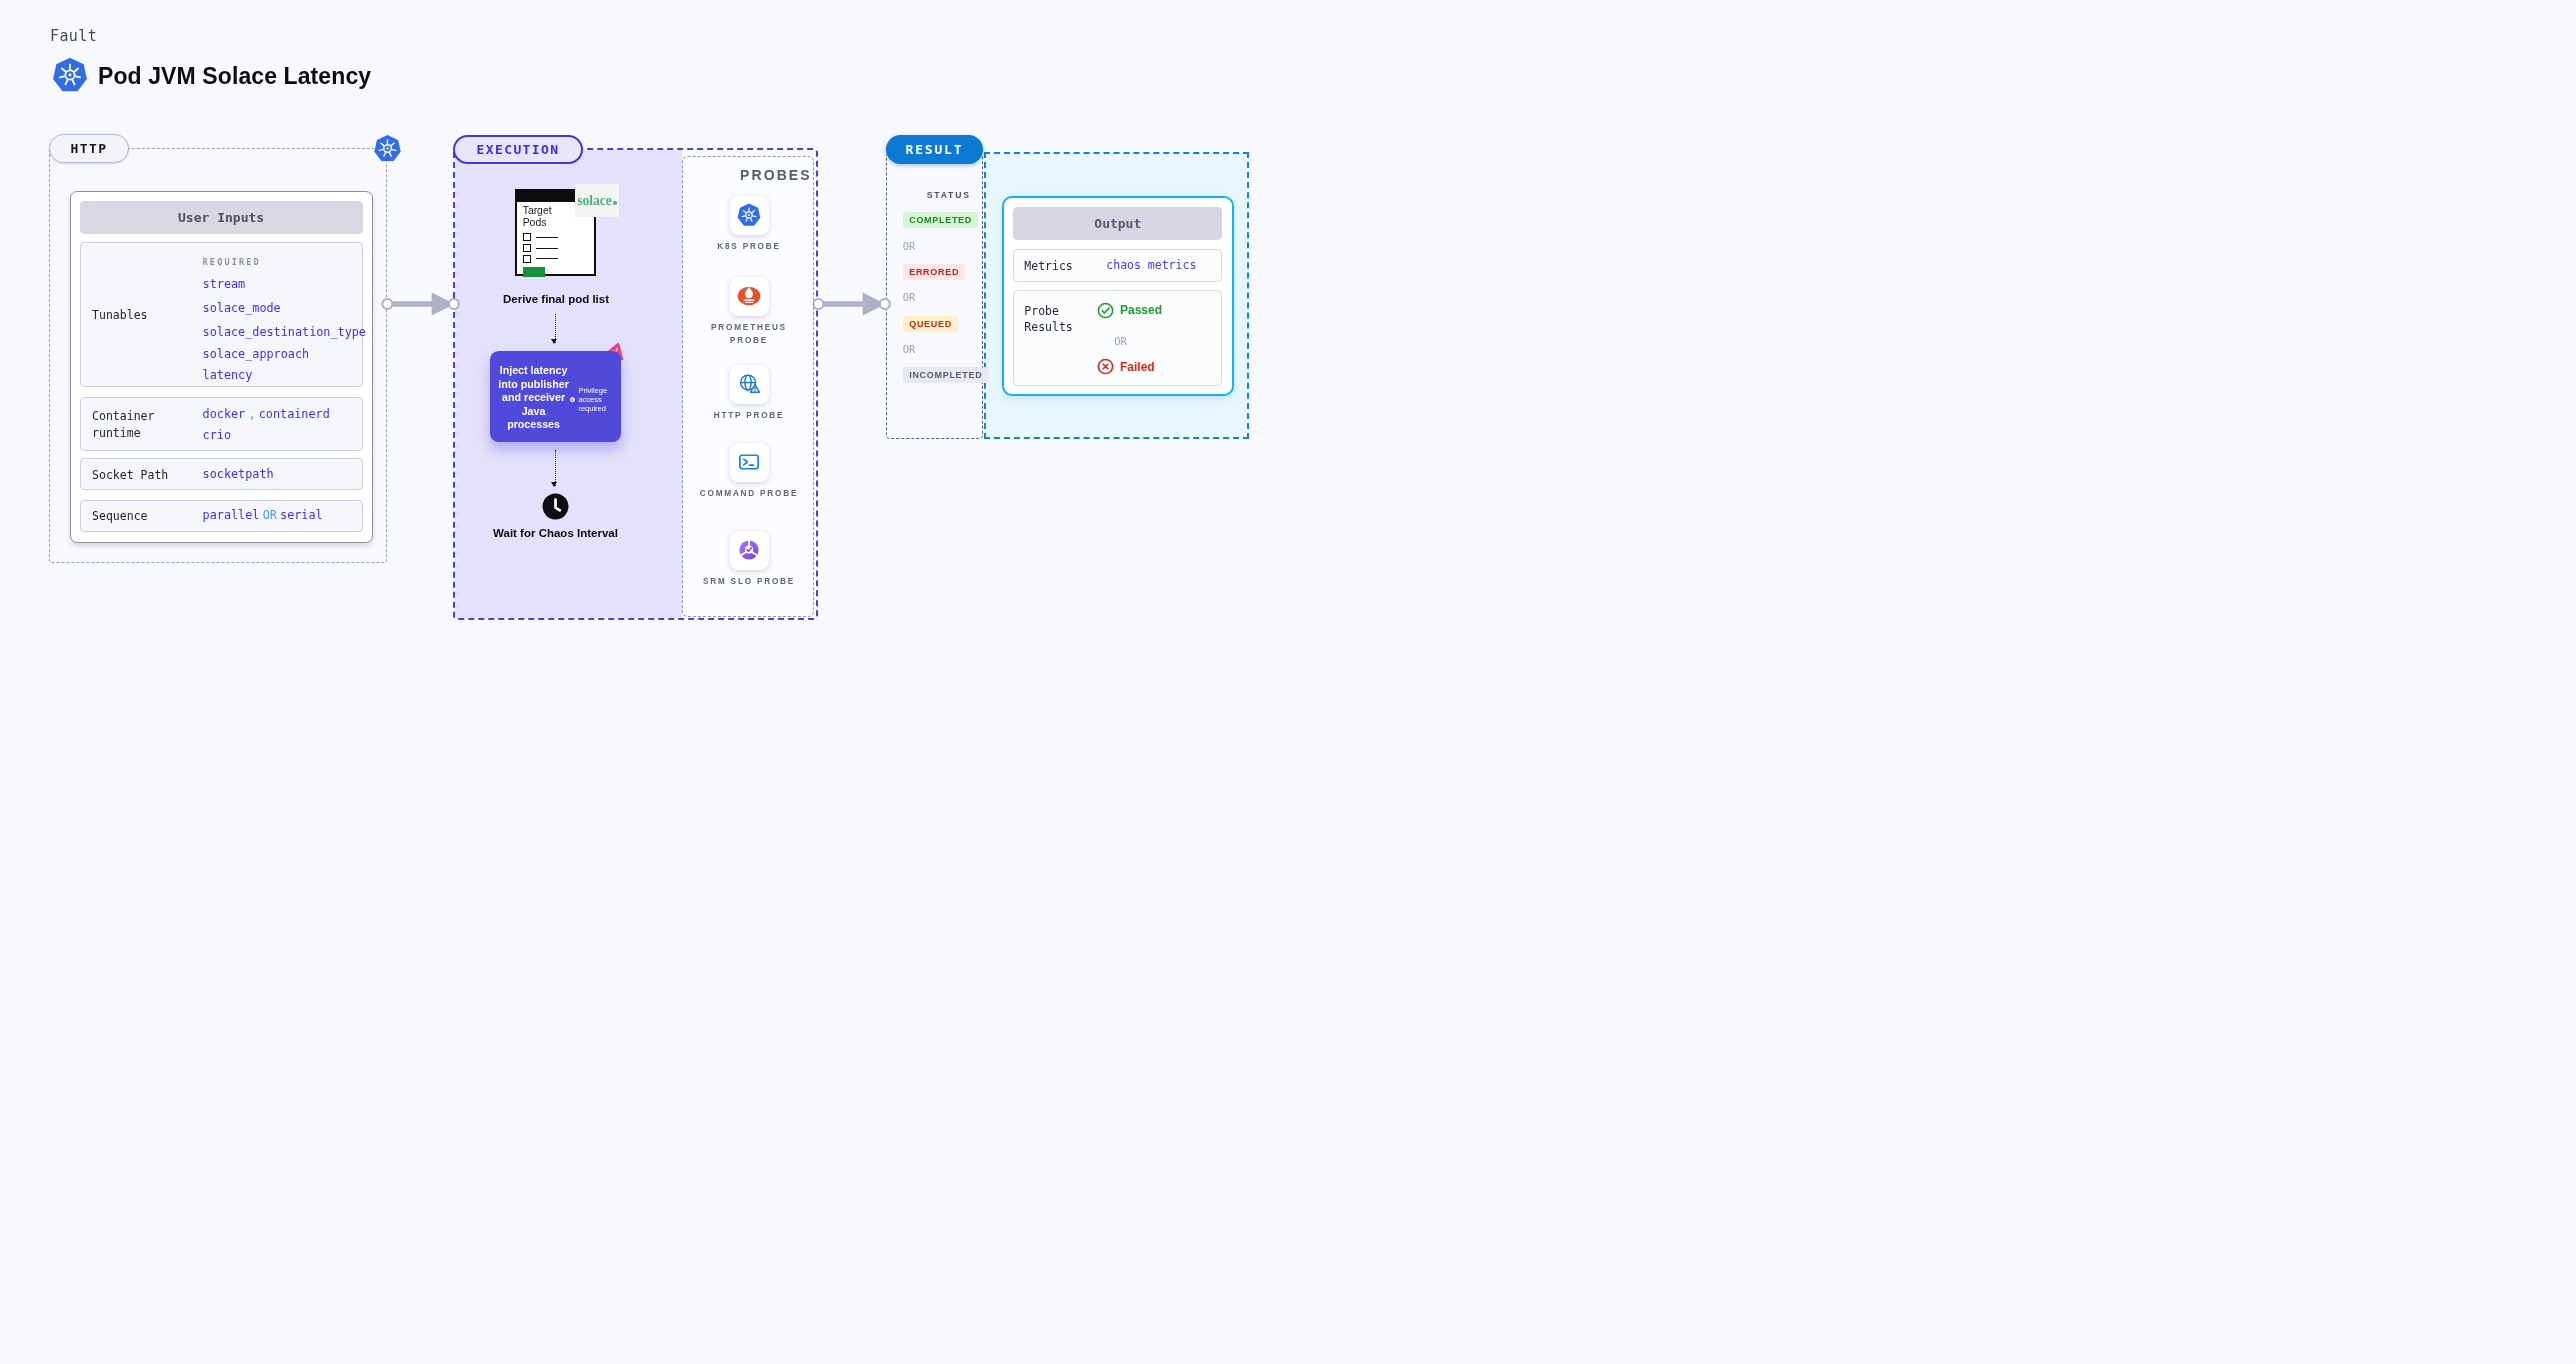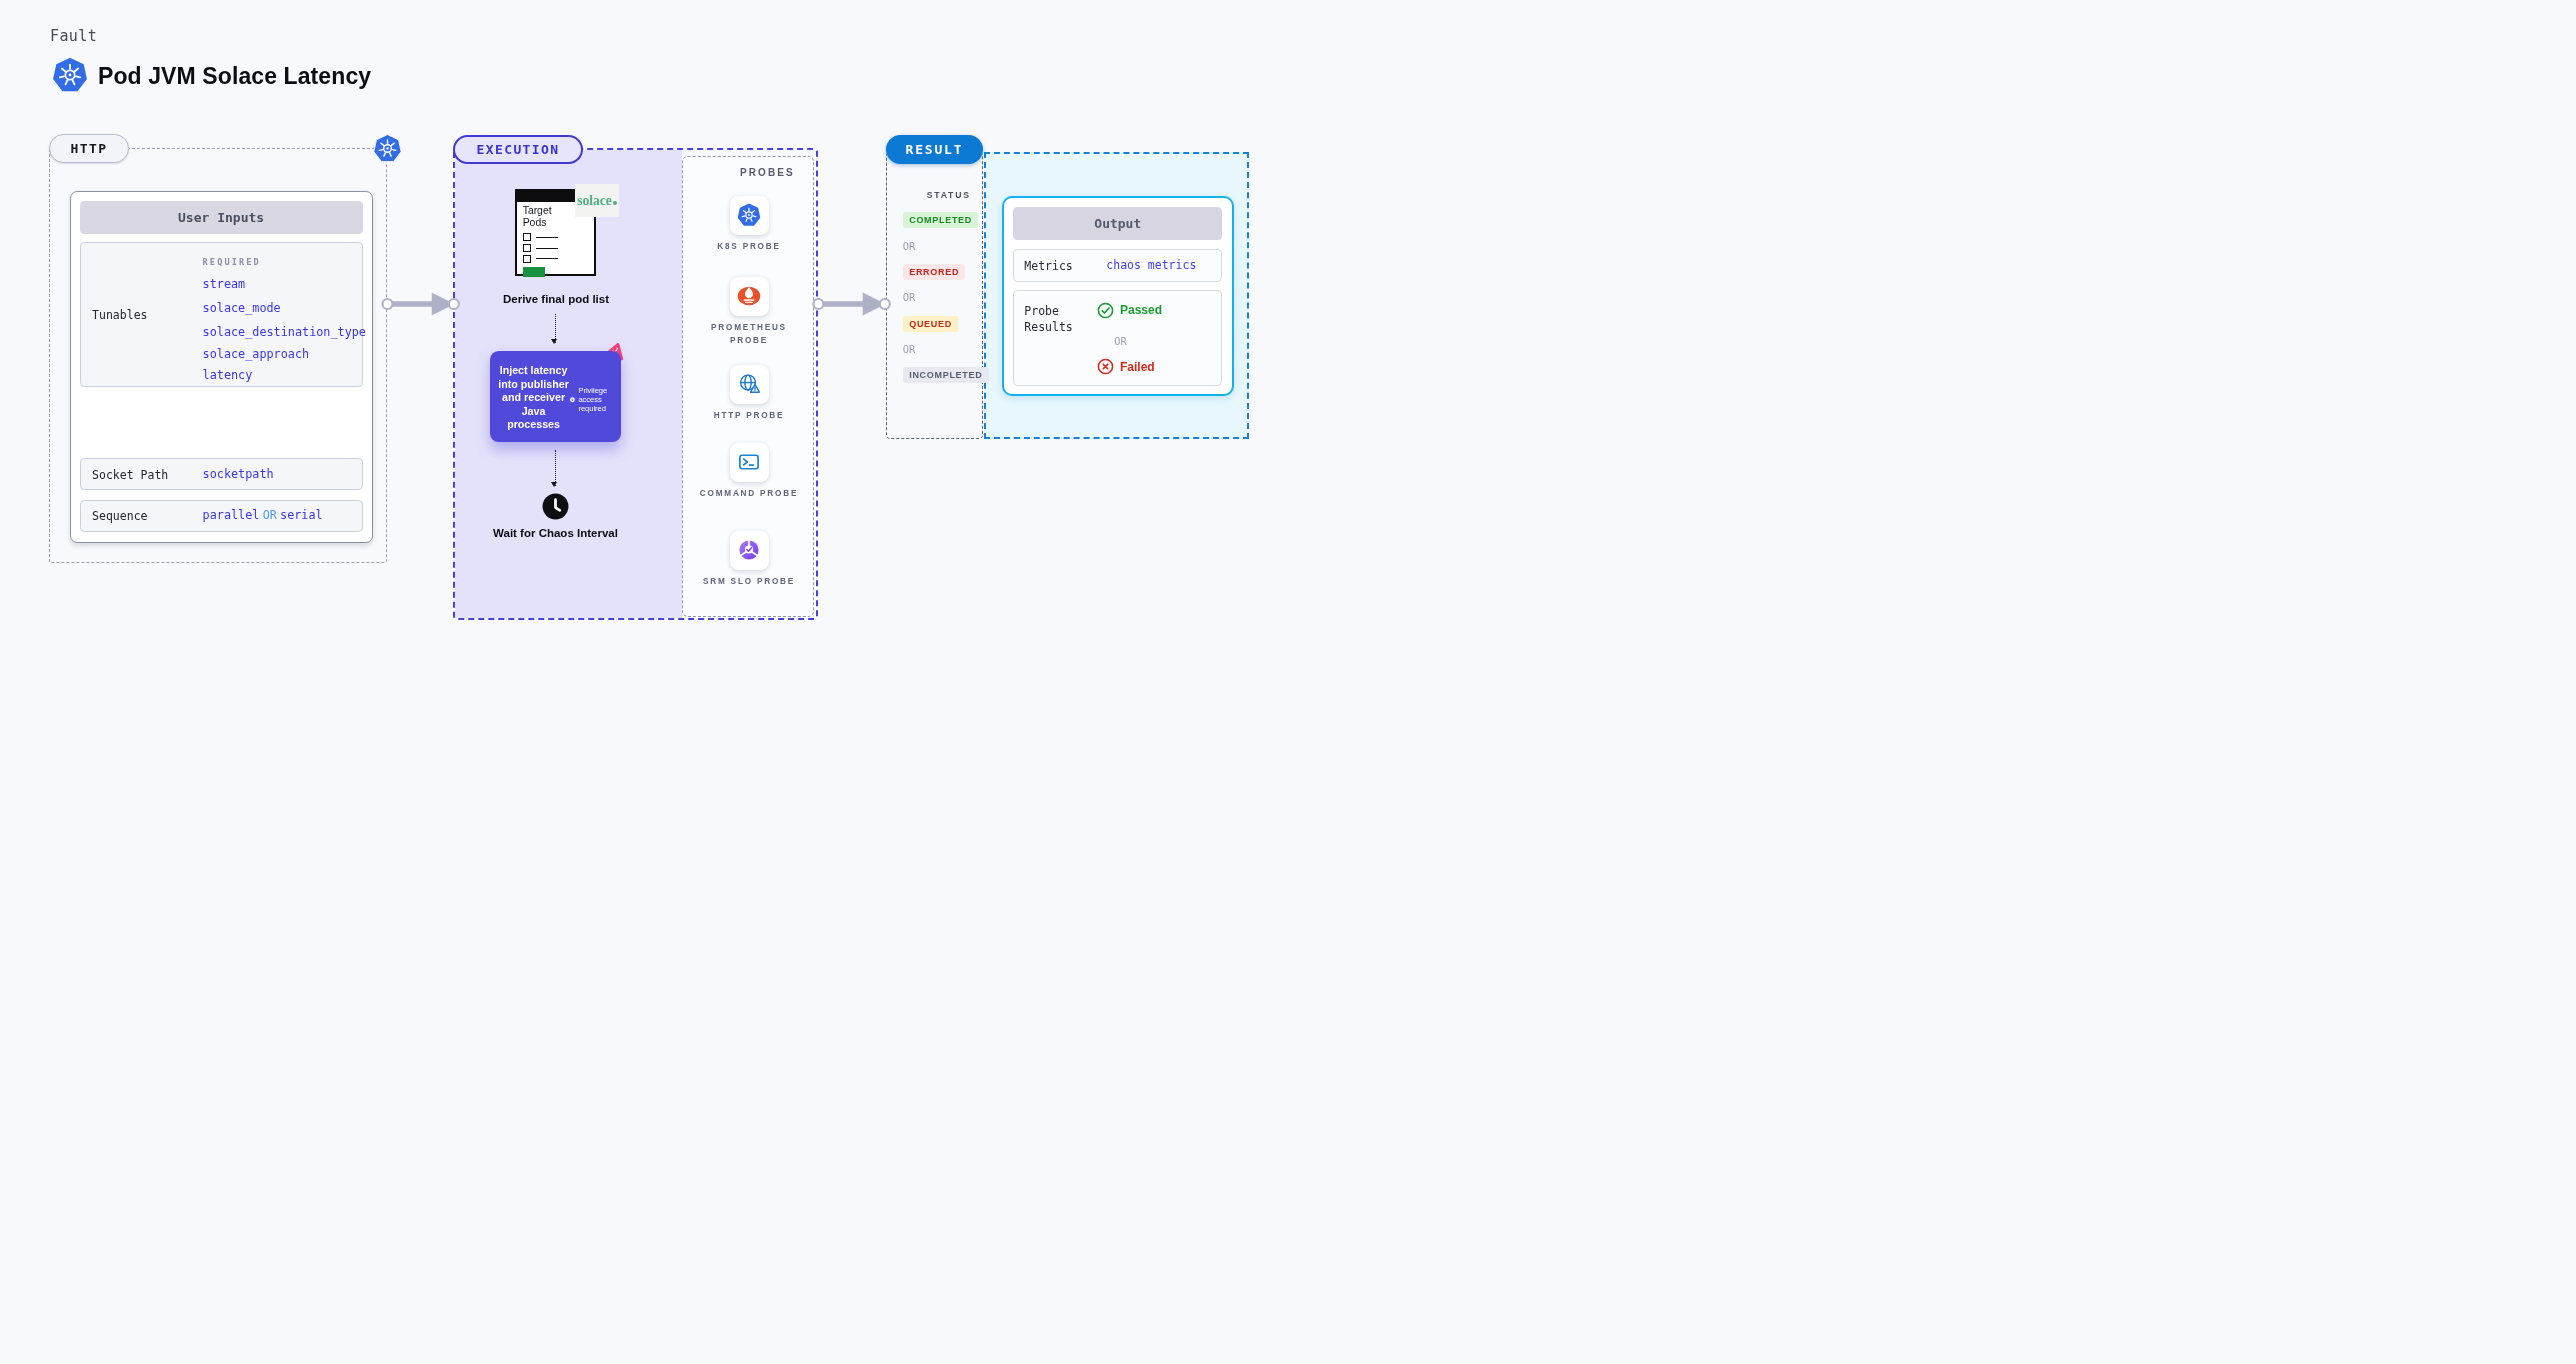--- a/index.html
+++ b/index.html
@@ -34,21 +34,21 @@
   .ui-header { position:absolute; left:8.6px; top:8.6px; width:283px; height:33px; background:#d8d7e2; border-radius:4.3px;
                display:flex; align-items:center; justify-content:center;
                font-family:"DejaVu Sans Mono",monospace; font-weight:bold; font-size:13px; color:#4b4f60; }
   .ui-row { position:absolute; left:8.6px; width:283px; background:#f5f6fa; border:1.4px solid #cbcedc; border-radius:4.3px; }
   .row-label { position:absolute; left:11.5px; font-family:"DejaVu Sans Mono",monospace; font-size:11.5px; color:#23262f; line-height:1.45; }
   .val { font-family:"DejaVu Sans Mono",monospace; font-size:11.8px; color:#3a34ec; }
   .val-light { font-family:"DejaVu Sans Mono",monospace; font-size:11.8px; color:#4f9cf0; }
   .required { font-family:"DejaVu Sans Mono",monospace; font-size:8.6px; font-weight:bold; letter-spacing:2.1px; color:#8d92a3; }
 
   
-  .probes-label { position:absolute; left:10px; top:10px; font-size:10px; font-weight:bold; letter-spacing:2.1px; color:#565b6e;padding-left:47px; }
+  .probes-label { position:absolute; left:10px; top:10px; font-size:14px; font-weight:bold; letter-spacing:2.1px; color:#565b6e;padding-left:47px; }
   .probe-item { position:absolute; left:0; width:132px; display:flex; flex-direction:column; align-items:center; }
   .probe-card { width:39px; height:39px; background:#fff; border-radius:8.6px; box-shadow:0 1.4px 5px rgba(30,30,70,.16);
                 display:flex; align-items:center; justify-content:center; }
   .probe-name { margin-top:5px; width:107px; text-align:center; font-size:8.2px; font-weight:bold;
                 letter-spacing:1.8px; color:#5f6476; line-height:1.6; }
 
   
   .targetpods { left:515px; top:189px; width:81px; height:87px; background:#fff; border:2.1px solid #0d0d0f; z-index:2; }
   .tp-bar { height:10.7px; background:#0d0d0f; }
   .tp-title { padding:3.6px 5.7px 1.4px 5.7px; font-size:10.4px; font-weight:normal; color:#17181c; line-height:1.15; width:57px; }
@@ -145,20 +145,29 @@
     <div class="ui-row" style="top:50px;height:145px;">
       <div class="row-label" style="top:64px;">Tunables</div>
       <div class="required" style="position:absolute;left:122px;top:14.3px;">REQUIRED</div>
       <div class="val" style="position:absolute;left:122px;top:34px;">stream</div>
       <div class="val" style="position:absolute;left:122px;top:58px;">solace_mode</div>
       <div class="val" style="position:absolute;left:122px;top:82px;">solace_destination_type</div>
       <div class="val" style="position:absolute;left:122px;top:104px;">solace_approach</div>
       <div class="val" style="position:absolute;left:122px;top:125px;">latency</div>
     </div>
 
+    <div class="ui-row" style="top:205px;height:54px;">
+      <div class="row-label" style="top:10px;width:86px;">Container runtime</div>
+      <div style="position:absolute;left:122px;top:8.6px;">
+        <span class="val">docker</span>
+        <span class="val-light">,</span>
+        <span class="val">containerd</span>
+      </div>
+      <div class="val" style="position:absolute;left:122px;top:30px;">crio</div>
+    </div>
 
     <div class="ui-row" style="top:266px;height:32px;">
       <div class="row-label" style="top:7.9px;">Socket Path</div>
       <div class="val" style="position:absolute;left:122px;top:7.9px;">socketpath</div>
     </div>
 
     <div class="ui-row" style="top:308px;height:31.5px;">
       <div class="row-label" style="top:7.2px;">Sequence</div>
       <div style="position:absolute;left:122px;top:7.2px;">
         <span class="val">parallel</span>

